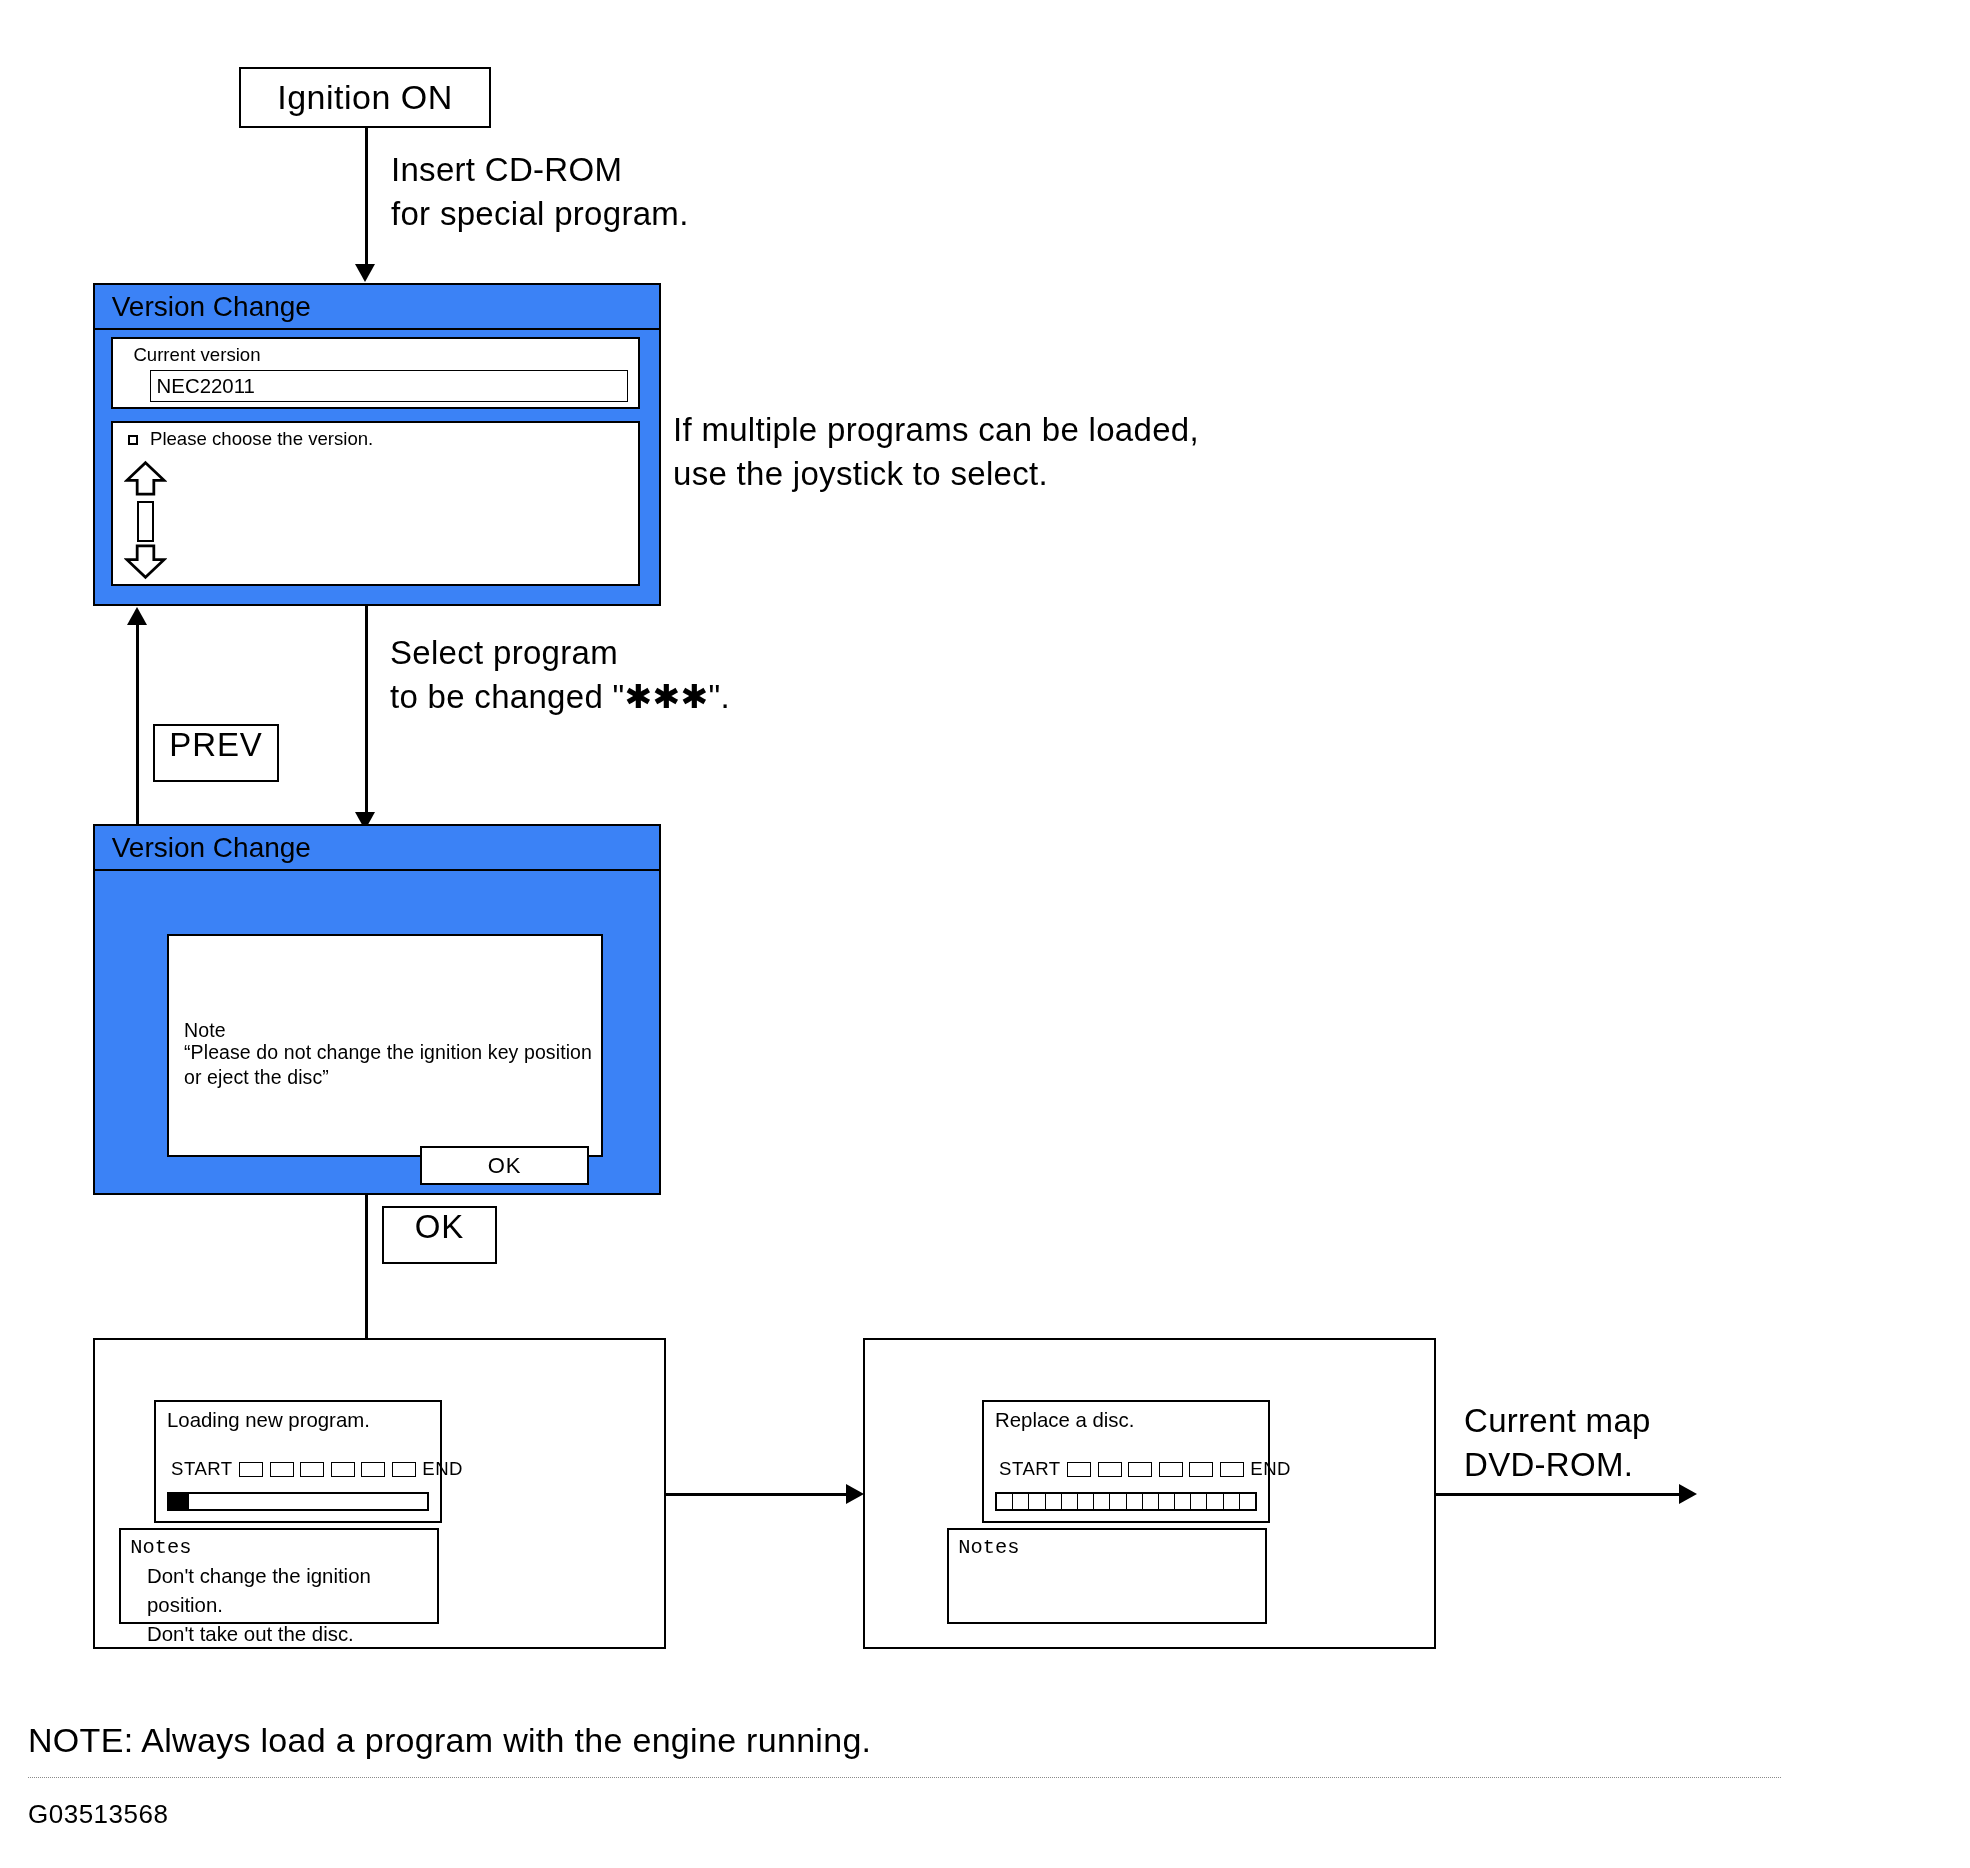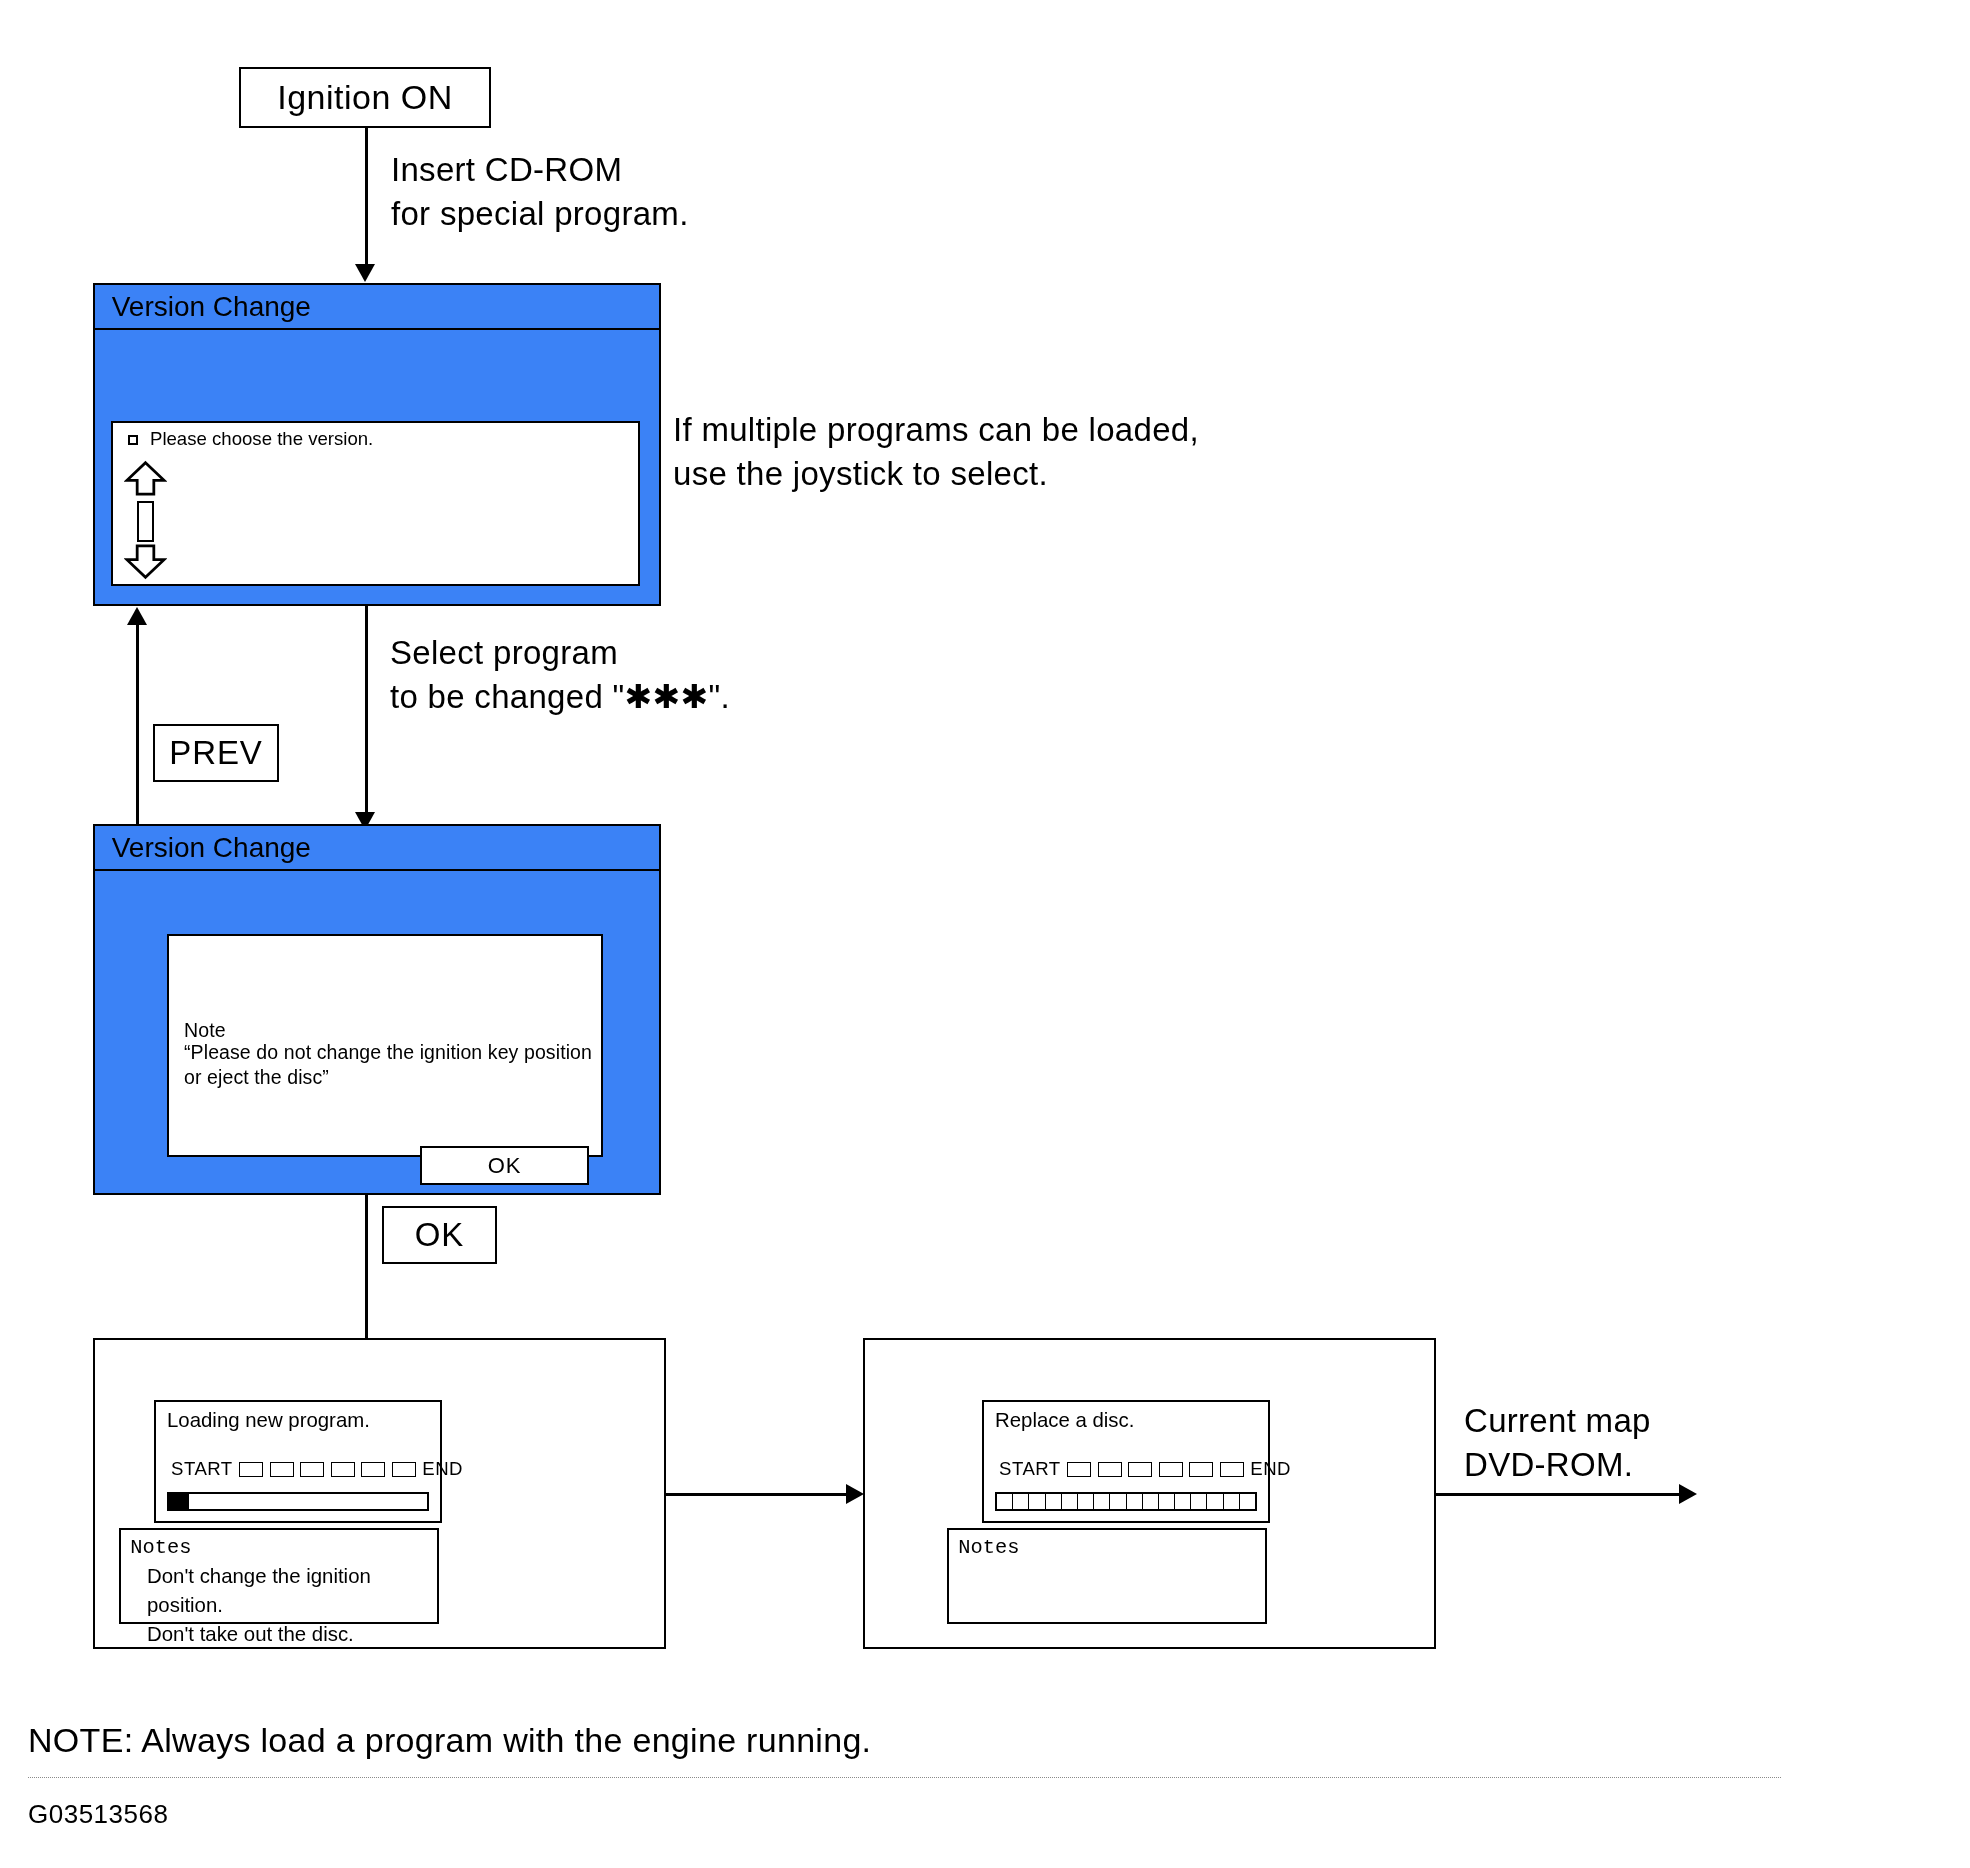--- a/index.html
+++ b/index.html
@@ -32,21 +32,21 @@
     justify-content: center;
     box-sizing: border-box;
     font-size: 34px;
     letter-spacing: 0.5px;
     white-space: nowrap;
   }
   .labelbox {
     border: 2.8px solid #000;
     background: #fff;
     display: flex;
-    align-items: center;
+    align-items: flex-start;
     justify-content: center;
     box-sizing: border-box;
     font-size: 33px;
     letter-spacing: 0.9px;
   }
 
   
   .annot {
     font-size: 33px;
     line-height: 1.33;
@@ -268,20 +268,26 @@
 
   <div class="annot abs" style="left:391px; top:148px;">Insert CD-ROM
 for special program.</div>
 
   <div class="dialog" style="left:93px; top:283px; width:568px; height:323px;">
     <div class="dialog-title">
       <span>Version Change</span>
     </div>
     <div class="dialog-body" style="height:271px;">
 
+      <div class="group" style="left:16px; top:7.4px; width:529px; height:72px;">
+        <span class="group-label">Current version</span>
+        <div class="field" style="left:37px; top:31px; width:478px; height:32px;">
+          <span>NEC22011</span>
+        </div>
+      </div>
 
       <div class="group" style="left:16px; top:91px; width:529px; height:165px;">
         <span class="sq-bullet" style="left:15px; top:12px;"></span>
         <span class="group-label" style="left:37px; top:4.6px;">Please choose the version.</span>
 
         <div class="scroll-col" style="left:11px; top:37px; width:43px; height:119px;">
           <svg width="43" height="37" viewBox="0 0 46 40" style="position:absolute; left:0; top:0;">
             <polygon points="23,3 43,22 32,22 32,37 14,37 14,22 3,22" fill="#fff" stroke="#000" stroke-width="3" stroke-linejoin="miter"></polygon>
           </svg>
           <div class="scroll-thumb" style="left:13px; top:41px; width:16.7px; height:41px;"></div>

